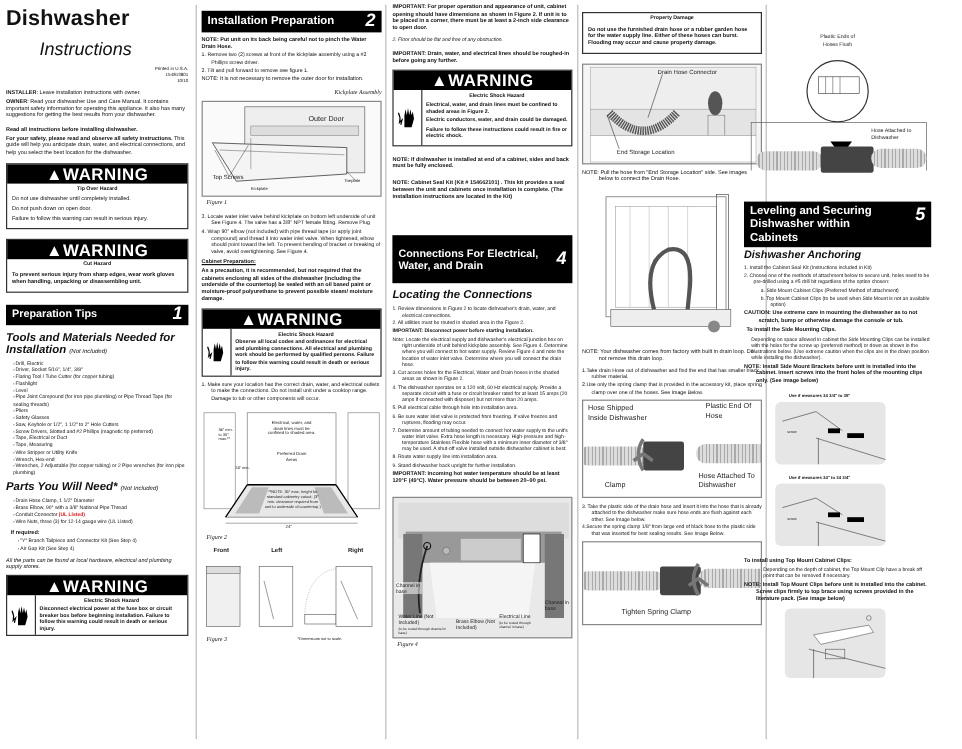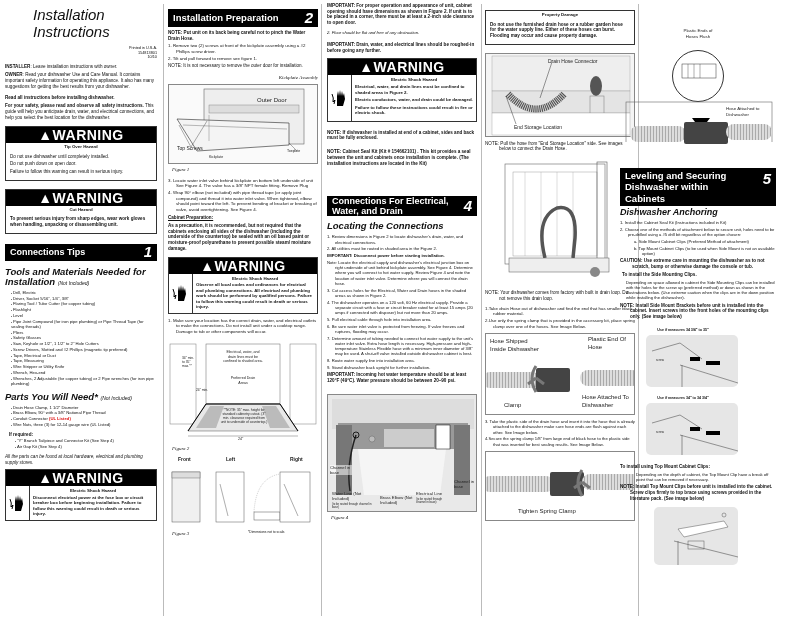--- a/index.html
+++ b/index.html
@@ -32,22 +32,22 @@
   .fig { border: 1px solid #888; background: #f3f3f3; position: relative; overflow: hidden; }
   .figcap { font-family: "Liberation Serif", serif; font-style: italic; font-size: 5px; margin: 3px 0 4px 4px; }
   .lbl { position: absolute; font-size: 5px; color: #222; }
   .hose { position: absolute; height: 16px; border-radius: 8px; background: repeating-linear-gradient(90deg,#ddd 0,#ddd 2px,#aaa 2px,#aaa 3px); }
   .coupler { position: absolute; background: #444; border-radius: 2px; }
 </style>
 </head>
 <body>
 
 <div class="col" style="left:5px; width:152px;">
+  <div class="title" style="font-size:18px; margin-top:4px;">Dishwasher</div>
   <div class="subtitle">
-    <div>Installation</div>
     <div>Instructions</div>
   </div>
   <div class="printed">
     <div>Printed in U.S.A.</div>
     <div>154813801</div>
     <div>10/10</div>
   </div>
   <p style="margin-top:4px;"><span class="b">INSTALLER</span><span>: Leave installation instructions with owner.</span></p>
   <p><span class="b">OWNER</span><span>: Read your dishwasher Use and Care Manual. It contains important safety information for operating this appliance. It also has many suggestions for getting the best results from your dishwasher.</span></p>
 
@@ -66,21 +66,21 @@
 
   <div class="warn" style="margin-top:8px;">
     <div class="wt"><span>▲</span><span>WARNING</span></div>
     <div class="ws">Cut Hazard</div>
     <div class="wb">
         <p class="b">To prevent serious injury from sharp edges, wear work gloves when handling, unpacking or disassembling unit.</p>
       </div>
   </div>
 
   <div class="hdr" style="height:17px; font-size:9px; margin-top:10px;">
-    <span>Connections Tips</span>
+    <span>Preparation Tips</span>
     <span class="num">1</span>
   </div>
 
   <h3><span>Tools and Materials Needed for Installation</span> <small>(Not Included)</small></h3>
   <ul class="tools">
     <li>Drill, Electric</li>
     <li>Driver, Socket     5/16", 1/4", 3/8"</li>
     <li>Flaring Tool / Tube Cutter (for copper tubing)</li>
     <li>Flashlight</li>
     <li>Level</li>
@@ -247,21 +247,21 @@
         <p>Electrical, water, and drain lines must be confined to shaded areas in Figure 2.</p>
         <p>Electric conductors, water, and drain could be damaged.</p>
         <p>Failure to follow these instructions could result in fire or electric shock.</p>
       </div>
     </div>
   </div>
 
   <p class="b" style="margin-top:8px;">NOTE:  If dishwasher is installed at end of a cabinet, sides and back must be fully enclosed.</p>
   <p class="b" style="margin-top:8px;">NOTE: Cabinet Seal Kit (Kit # 154662101) .  This kit provides a seal between the unit and cabinets once installation is complete. (The installation instructions are located in the Kit)</p>
 
-  <div class="hdr" style="height:20px; font-size:9px; margin-top:30px; line-height:1.2;">
+  <div class="hdr" style="height:40px; font-size:9px; margin-top:30px; line-height:1.2;">
     <span style="width:118px;">Connections For Electrical, Water, and Drain</span>
     <span class="num">4</span>
   </div>
 
   <h3 style="font-size:9.5px; margin-top:5px;">Locating the Connections</h3>
   <ol class="steps" style="font-size:4.2px;">
     <li>1.  Review dimensions in Figure 2 to locate dishwasher's drain, water, and electrical connections.</li>
     <li>2.  All utilities must be routed in shaded area in the Figure 2.</li>
     <li class="b" style="padding-left:0; text-indent:0;">IMPORTANT: Disconnect power before starting installation.</li>
     <li>Note: Locate the electrical supply and dishwasher's electrical junction box on right underside of unit behind kickplate assembly. See Figure 4. Determine where you will connect to hot water supply. Review Figure 4 and note the location of water inlet valve. Determine where you will connect the drain hose.</li>

